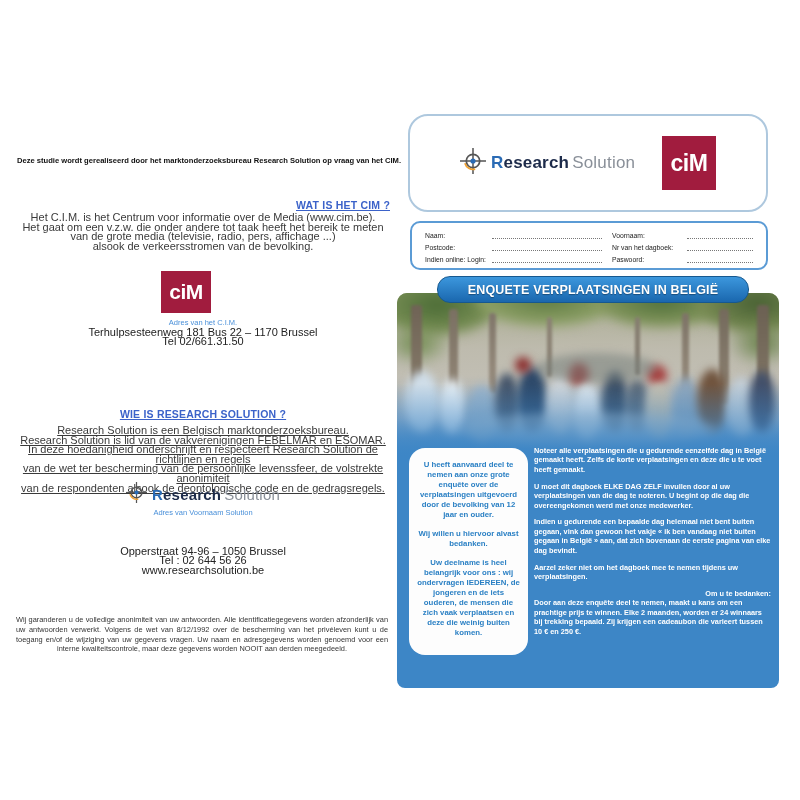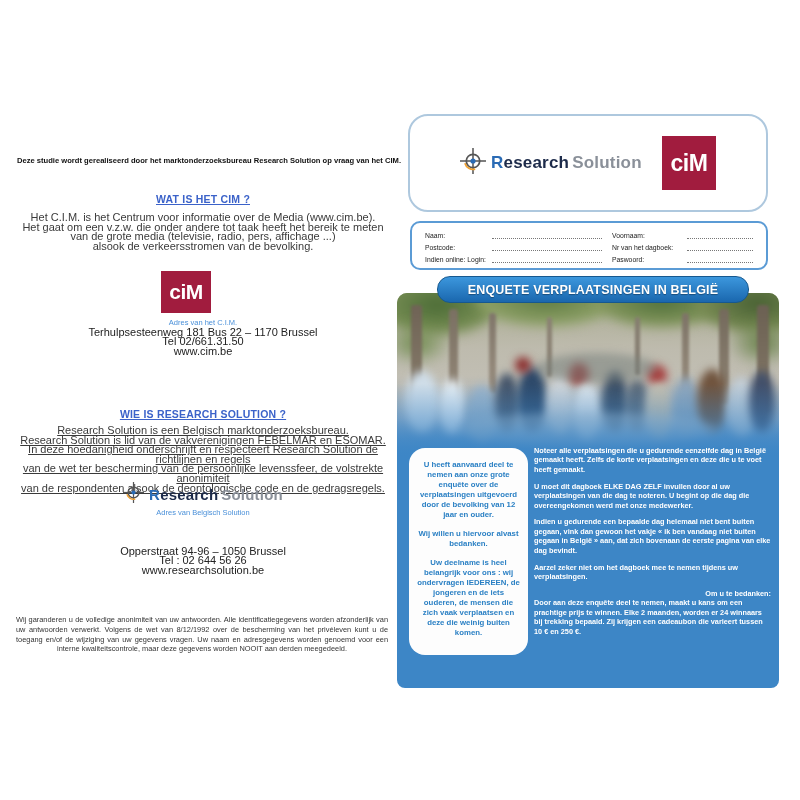--- a/index.html
+++ b/index.html
@@ -16,21 +16,21 @@
   .sec-body{font-size:11px;line-height:9.6px;color:#3a3a3a;}
   .cim-logo{background:#a11c3e;color:#fff;display:flex;align-items:center;justify-content:center;
     font-weight:bold;letter-spacing:-.5px;}
   .cim-logo-left{left:161px;top:271px;width:50px;height:42px;font-size:21px;}
   .addr-title{font-size:7.5px;color:#4a90d9;}
   .addr-lines{font-size:11px;line-height:9.4px;color:#222;}
   .rs-logo{display:flex;align-items:center;justify-content:center;gap:5px;}
   .rs-word{font-size:15px;letter-spacing:.2px;}
   .rs-r{color:#2a6bb5;font-weight:bold;}
   .rs-esearch{color:#1d2b4a;font-weight:bold;}
-  .rs-solution{color:#8a9099;font-weight:700;margin-left:3px;margin-top:40px;}
+  .rs-solution{color:#8a9099;font-weight:400;margin-left:3px;margin-top:40px;}
   .privacy{left:16px;top:615px;width:372px;font-size:7.4px;line-height:9.8px;color:#333;
     text-align:justify;text-align-last:center;}
   
   .header-card{left:408px;top:114px;width:360px;height:98px;border:2px solid #aec8de;border-radius:20px;
     background:#fff;display:flex;align-items:center;justify-content:space-between;padding:0 50px;box-sizing:border-box;}
   .header-card .rs-word{font-size:17px;}
   .cim-logo-hdr{width:54px;height:54px;font-size:23px;}
   .form-card{left:410px;top:221px;width:358px;height:49px;border:2px solid #5b9bd5;border-radius:10px;
     background:#fff;box-sizing:border-box;padding:5px 13px;display:flex;flex-direction:column;justify-content:space-between;}
   .form-row{display:flex;align-items:flex-end;font-size:6.8px;color:#222;height:11px;}
@@ -61,34 +61,33 @@
   .instructions p{margin:0 0 7.5px 0;}
   .instructions .thanks-h{margin:0;text-align:right;}
   
   .rs-icon{display:inline-block;}
 </style>
 </head>
 <body>
 
 <div class="abs intro-line">Deze studie wordt gerealiseerd door het marktonderzoeksbureau Research Solution op vraag van het CIM.</div>
 
-<div class="abs lp-center sec-heading" style="top:193px;">WAT IS HET CIM ?</div>
+<div class="abs lp-center sec-heading" style="top:199px;text-align:right;">WAT IS HET CIM ?</div>
 <div class="abs lp-center sec-body pre" style="top:213px;">Het C.I.M. is het Centrum voor informatie over de Media (www.cim.be).
 Het gaat om een v.z.w. die onder andere tot taak heeft het bereik te meten
 van de grote media (televisie, radio, pers, affichage ...)
 alsook de verkeersstromen van de bevolking.</div>
 
 <div class="abs cim-logo cim-logo-left">
   <span>ciM</span>
 </div>
 <div class="abs lp-center addr-title" style="top:318px;">Adres van het C.I.M.</div>
 <div class="abs lp-center addr-lines" style="top:328px;">
   <div>Terhulpsesteenweg 181 Bus 22 – 1170 Brussel</div>
   <div>Tel 02/661.31.50</div>
-  <div>www.cim.be</div>
 </div>
 
 <div class="abs lp-center sec-heading" style="top:408px;">WIE IS RESEARCH SOLUTION ?</div>
 <div class="abs lp-center sec-body pre" style="top:426px;text-decoration:underline;">Research Solution is een Belgisch marktonderzoeksbureau.
 Research Solution is lid van de vakverenigingen  FEBELMAR en ESOMAR.
 In deze hoedanigheid onderschrijft en respecteert Research Solution de richtlijnen en regels
 van de wet ter bescherming van de persoonlijke levenssfeer, de volstrekte anonimiteit
 van de respondenten alsook de deontologische code en de gedragsregels.</div>
 
 <div class="abs lp-center rs-logo" style="top:482px;">
@@ -96,21 +95,21 @@
     <svg width="21" height="21" viewBox="0 0 24 24">
       <line x1="12" y1="0" x2="12" y2="24" stroke="#555" stroke-width="1.4"></line>
       <line x1="0" y1="12" x2="24" y2="12" stroke="#555" stroke-width="1.4"></line>
       <circle cx="12" cy="12" r="6.2" fill="none" stroke="#555" stroke-width="1.6"></circle>
       <path d="M 4.5 14 A 8 8 0 0 0 14 19.5" fill="none" stroke="#f0a030" stroke-width="1.6"></path>
       <circle cx="12" cy="12" r="2.4" fill="#2a6bb5"></circle>
     </svg>
   </span>
   <span class="rs-word"><span class="rs-r">R</span><span class="rs-esearch">esearch</span><span class="rs-solution">Solution</span></span>
 </div>
-<div class="abs lp-center addr-title" style="top:508px;">Adres van Belgisch Solution</div>
+<div class="abs lp-center addr-title" style="top:508px;">Adres van Voornaam Solution</div>
 <div class="abs lp-center addr-lines" style="top:547px;">
   <div>Opperstraat 94-96 – 1050 Brussel</div>
   <div>Tel : 02 644 56 26</div>
   <div>www.researchsolution.be</div>
 </div>
 
 <div class="abs privacy">Wij garanderen u de volledige anonimiteit van uw antwoorden. Alle identificatiegegevens worden afzonderlijk van uw antwoorden verwerkt. Volgens de wet van 8/12/1992 over de bescherming van het privéleven kunt u de toegang en/of de wijziging van uw gegevens vragen. Uw naam en adresgegevens worden genoemd voor een interne kwaliteitscontrole, maar deze gegevens worden NOOIT aan derden meegedeeld.</div>
 
 <div class="abs header-card">
   <span class="rs-logo">

